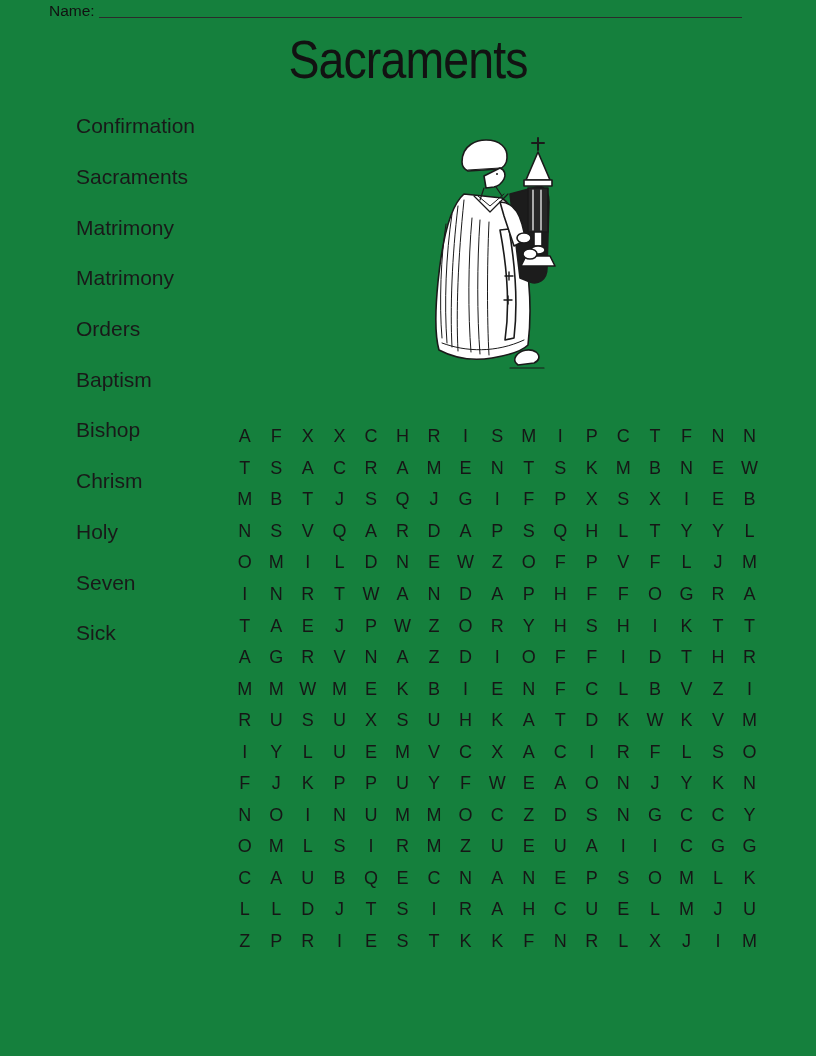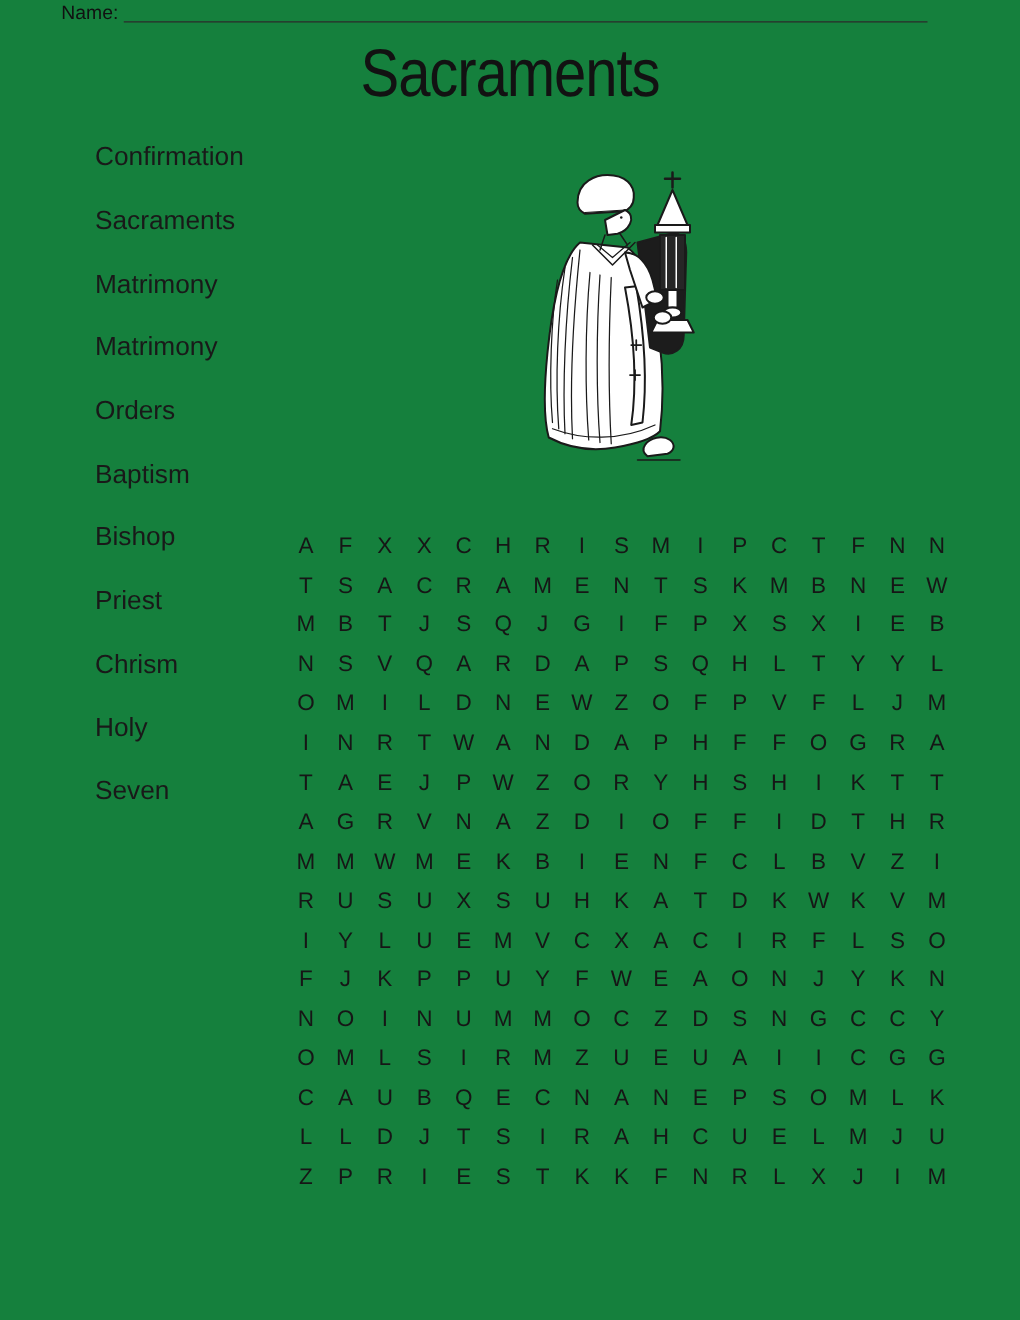--- a/index.html
+++ b/index.html
@@ -65,24 +65,24 @@
   <h1 class="title">Sacraments</h1>
 
   <ul class="word-list">
       <li>Confirmation</li>
       <li>Sacraments</li>
       <li>Matrimony</li>
       <li>Matrimony</li>
       <li>Orders</li>
       <li>Baptism</li>
       <li>Bishop</li>
-      <li>Priest</li>
       <li>Chrism</li>
       <li>Holy</li>
       <li>Seven</li>
+      <li>Sick</li>
     </ul>
 
   <div class="illus">
     <svg width="150" height="250" viewBox="0 0 150 250">
       <g stroke="#1a1a1a" stroke-width="1.6" fill="none" stroke-linecap="round" stroke-linejoin="round">
 
         <path d="M44 62 C30 74 22 110 18 150 C15 180 15 204 19 218 C36 227 54 229 72 226 C90 223 102 219 108 213 C112 180 110 140 100 98 C96 82 90 72 82 66 Z" fill="#ffffff"></path>
 
         <g stroke-width="1">
           <path d="M26 92 C21 122 19 172 22 206"></path>

